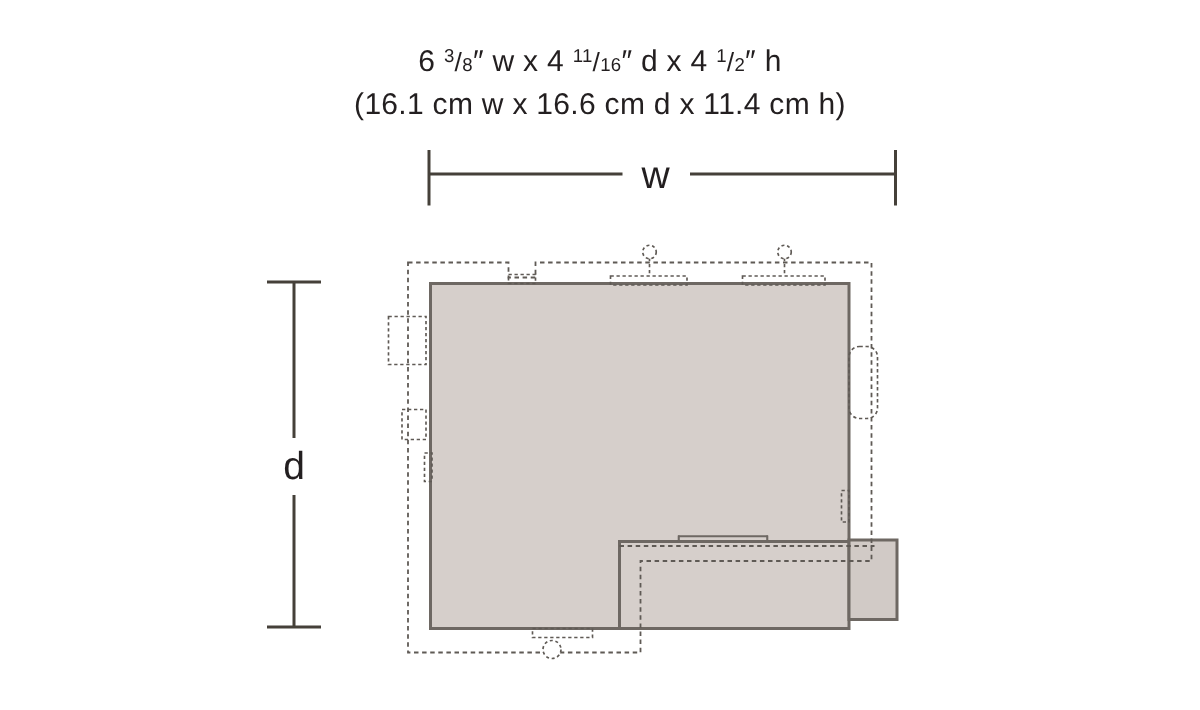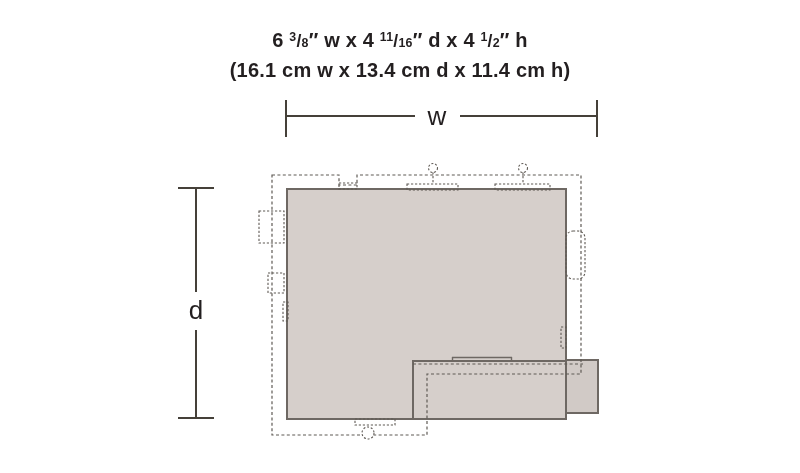--- a/index.html
+++ b/index.html
@@ -11,42 +11,42 @@
     --text:#231f20;
   }
   html,body{margin:0;padding:0;}
   body{
     width:800px;height:473px;background:#ffffff;overflow:hidden;position:relative;
     font-family:"Liberation Sans","DejaVu Sans",sans-serif;color:var(--text);
   }
   .title-block{
     position:absolute;top:24px;left:0;width:800px;text-align:center;line-height:27px;
   }
-  .title-line{font-size:20px;color:var(--text);letter-spacing:0.2px;font-weight:bold;}
+  .title-line{font-size:20px;color:var(--text);letter-spacing:0.2px;}
   .seg-n{font-size:100%;}
   .seg-sup{font-size:62%;vertical-align:0.5em;}
   .seg-den{font-size:62%;vertical-align:baseline;}
   .seg-frac{font-size:88%;}
   svg{position:absolute;left:0;top:0;}
   .dim{stroke:var(--dimension-line);stroke-width:2;fill:none;}
   .dim-label{fill:var(--text);font-size:26px;font-family:"Liberation Sans","DejaVu Sans",sans-serif;}
   .solid-fill{fill:var(--footprint-fill);stroke:var(--solid-outline);stroke-width:2;}
   .annex-fill{fill:var(--annex-fill);stroke:var(--solid-outline);stroke-width:2;}
   .solid-line{stroke:var(--solid-outline);stroke-width:2;fill:none;}
   .thin-line{stroke:var(--solid-outline);stroke-width:1.4;fill:none;}
   .dashed{stroke:var(--dashed-outline);stroke-width:1.2;fill:none;stroke-dasharray:3 2.4;}
   .dashed-tab{stroke:var(--dashed-outline);stroke-width:1.1;fill:none;stroke-dasharray:2.2 1.8;}
   .dashed-circle{stroke:var(--dashed-outline);stroke-width:1.1;fill:#ffffff;stroke-dasharray:2 1.8;}
 </style>
 </head>
 <body>
 
 <div class="title-block">
   <div class="title-line"><span class="seg-n">6 </span><span class="seg-sup">3</span><span class="seg-frac">/</span><span class="seg-den">8</span><span class="seg-n">″ w x 4 </span><span class="seg-sup">11</span><span class="seg-frac">/</span><span class="seg-den">16</span><span class="seg-n">″ d x 4 </span><span class="seg-sup">1</span><span class="seg-frac">/</span><span class="seg-den">2</span><span class="seg-n">″ h</span></div>
-  <div class="title-line">(16.1 cm w x 13.4 cm d x 11.4 cm h)</div>
+  <div class="title-line">(16.1 cm w x 16.6 cm d x 11.4 cm h)</div>
 </div>
 
 <svg width="800" height="473" viewBox="0 0 800 473">
 
   <g>
     <line class="dim" x1="286" y1="116" x2="415" y2="116"></line>
     <line class="dim" x1="460" y1="116" x2="597" y2="116"></line>
     <line class="dim" x1="286" y1="100" x2="286" y2="137"></line>
     <line class="dim" x1="597" y1="100" x2="597" y2="137"></line>
     <text class="dim-label" x="437" y="125" text-anchor="middle">w</text>

